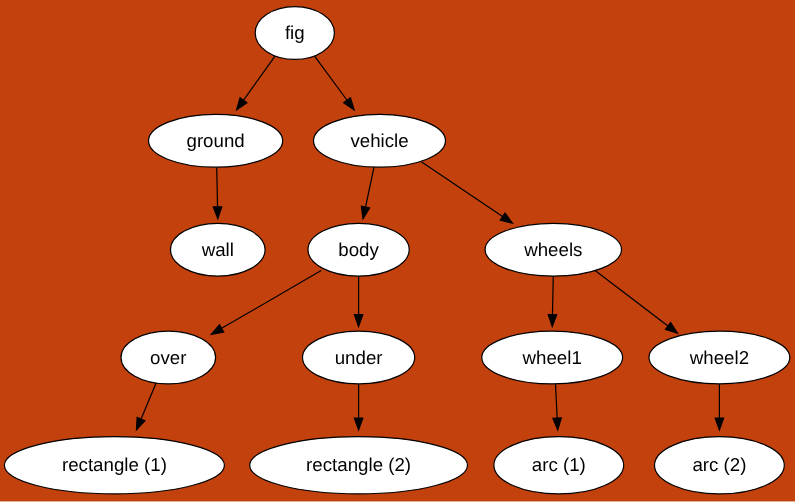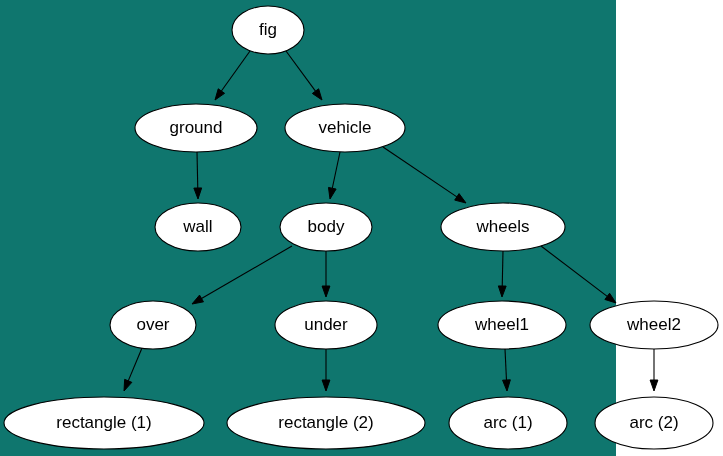--- a/index.html
+++ b/index.html
@@ -8,23 +8,23 @@
     background: #ffffff;
   }
   body {
     width: 723px;
     height: 456px;
     overflow: hidden;
     font-family: "Liberation Sans", sans-serif;
   }
   #graph-root {
     position: relative;
-    width: 616px;
+    width: 723px;
     height: 456px;
-    background: #0f766e;
+    background: #c2410c;
   }
   svg#graph-svg {
     display: block;
     width: 723px;
     height: 456px;
   }
   .node-ellipse {
     fill: #ffffff;
     stroke: #000000;
     stroke-width: 1.1;

